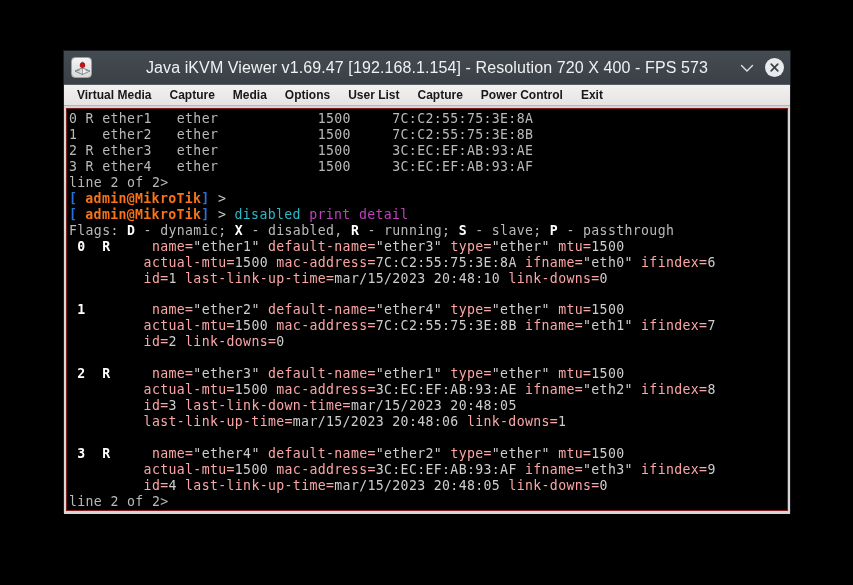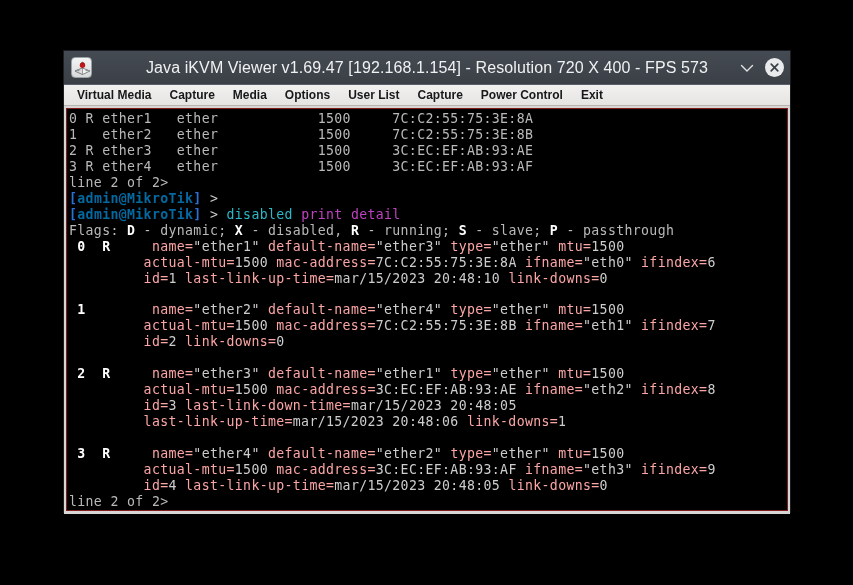--- a/index.html
+++ b/index.html
@@ -132,21 +132,21 @@
     white-space: pre;
     color: #c9c9c9;
     letter-spacing: 0.35px;
   }
   .blankline { height: 15.95px; }
 
   
   .c-white  { color: #cdcdcd; }
   .c-bright { color: #ffffff; font-weight: bold; }
   .c-green  { color: #fca5a5; }
-  .c-greenb { color: #0369a1; font-weight: bold; }
+  .c-greenb { color: #f97316; font-weight: bold; margin-left: 8px; }
   .c-blue   { color: #2b6fd8; font-weight: bold; }
   .c-cyan   { color: #2bb9c9; }
   .c-mag    { color: #c040c0; margin-top: 25px; }
   .c-gray   { color: #b9b9b9; }
 </style>
 </head>
 <body>
 
 <div id="root">
 

